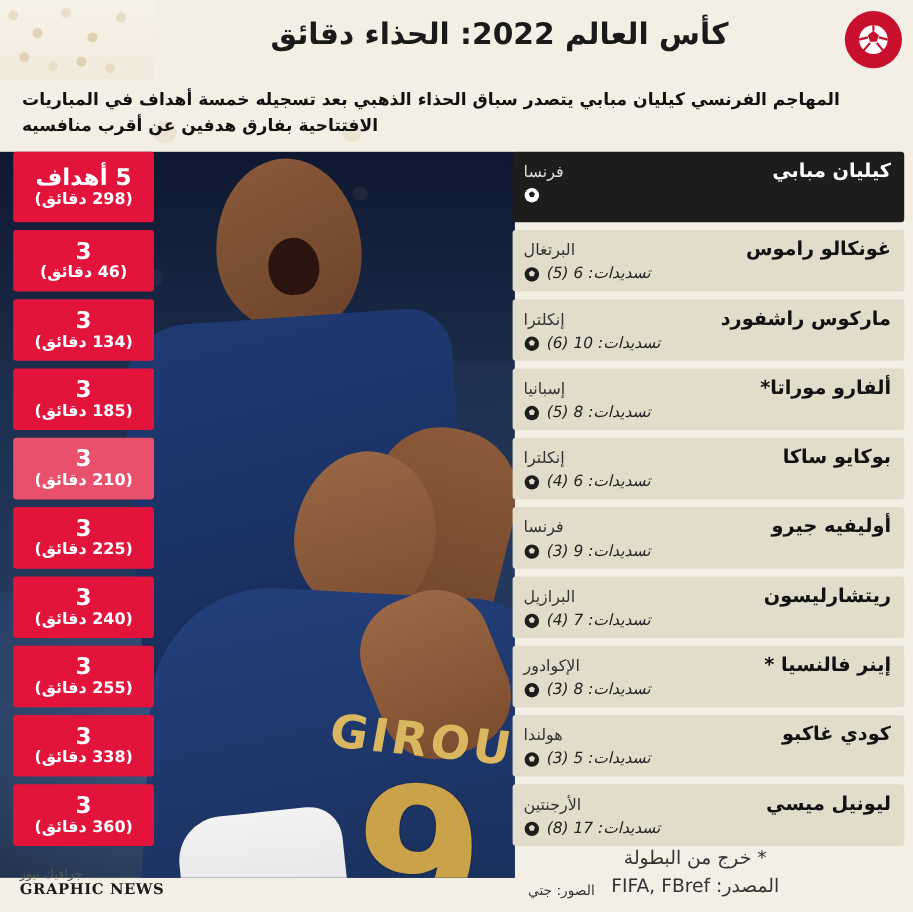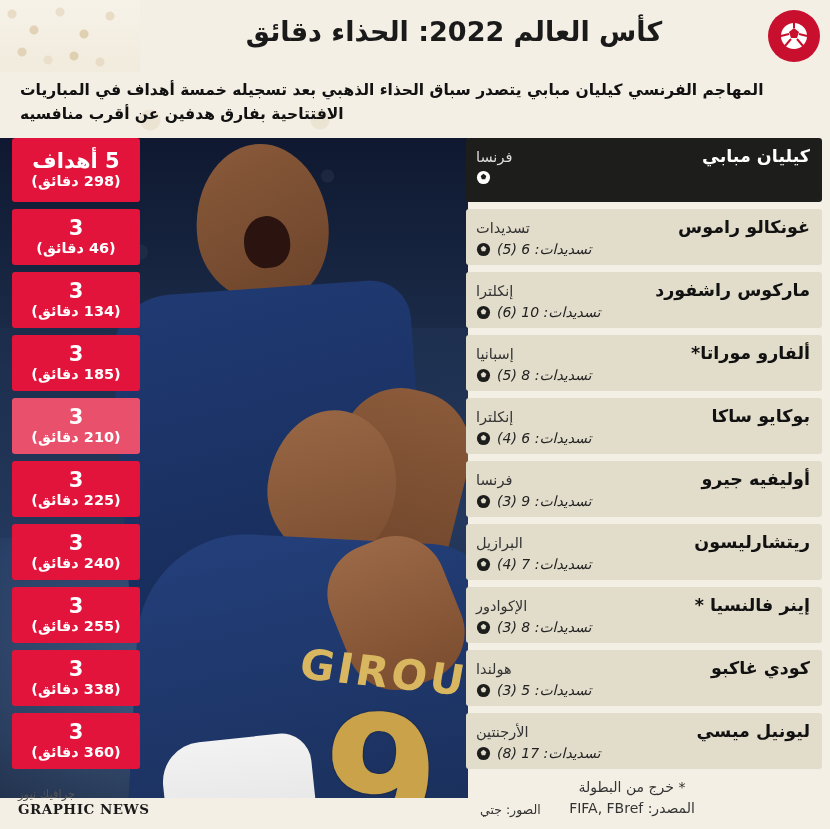--- a/index.html
+++ b/index.html
@@ -201,21 +201,21 @@
     position: absolute; left: 18px; bottom: 12px; text-align: left;
   }
   .footer-left .gn-ar { font-size: 11.5px; color: #555; }
   .footer-left .gn-en {
     font-size: 13.5px; color: #1a1a1a; font-weight: bold;
     letter-spacing: .5px; direction: ltr; font-family: "DejaVu Serif", serif; text-align: center;
   }
   .footer-right {
     position: absolute; right: 18px; bottom: 10px; text-align: center; width: 360px;
   }
-  .footer-right div { font-size: 14px; color: #333; line-height: 1.5; }
+  .footer-right div { font-size: 17px; color: #333; line-height: 1.5; }
   .footer-photo {
     position: absolute; left: 480px; bottom: 12px;
     font-size: 12.5px; color: #333;
   }
 </style>
 </head>
 <body>
 
 <div class="page">
 
@@ -303,21 +303,21 @@
         <div class="row-bottom">
           <svg width="15" height="15" viewBox="0 0 16 16" class="ball-icon">
             <circle cx="8" cy="8" r="7" fill="#ffffff"></circle>
             <polygon points="8,4 11,6.3 9.8,9.8 6.2,9.8 5,6.3" fill="#1d1d1b"></polygon>
           </svg>
         </div>
       </div>
       <div class="row" style="height: 56px;">
         <div class="row-top">
           <span class="pname">غونكالو راموس</span>
-          <span class="pcountry">تسديدات</span>
+          <span class="pcountry">البرتغال</span>
         </div>
         <div class="row-bottom">
           <span class="shots">تسديدات: 6 (5)</span>
           <svg width="15" height="15" viewBox="0 0 16 16" class="ball-icon">
             <circle cx="8" cy="8" r="7" fill="#1d1d1b"></circle>
             <polygon points="8,4 11,6.3 9.8,9.8 6.2,9.8 5,6.3" fill="#e2dccb"></polygon>
           </svg>
         </div>
       </div>
       <div class="row" style="height: 56px;">

